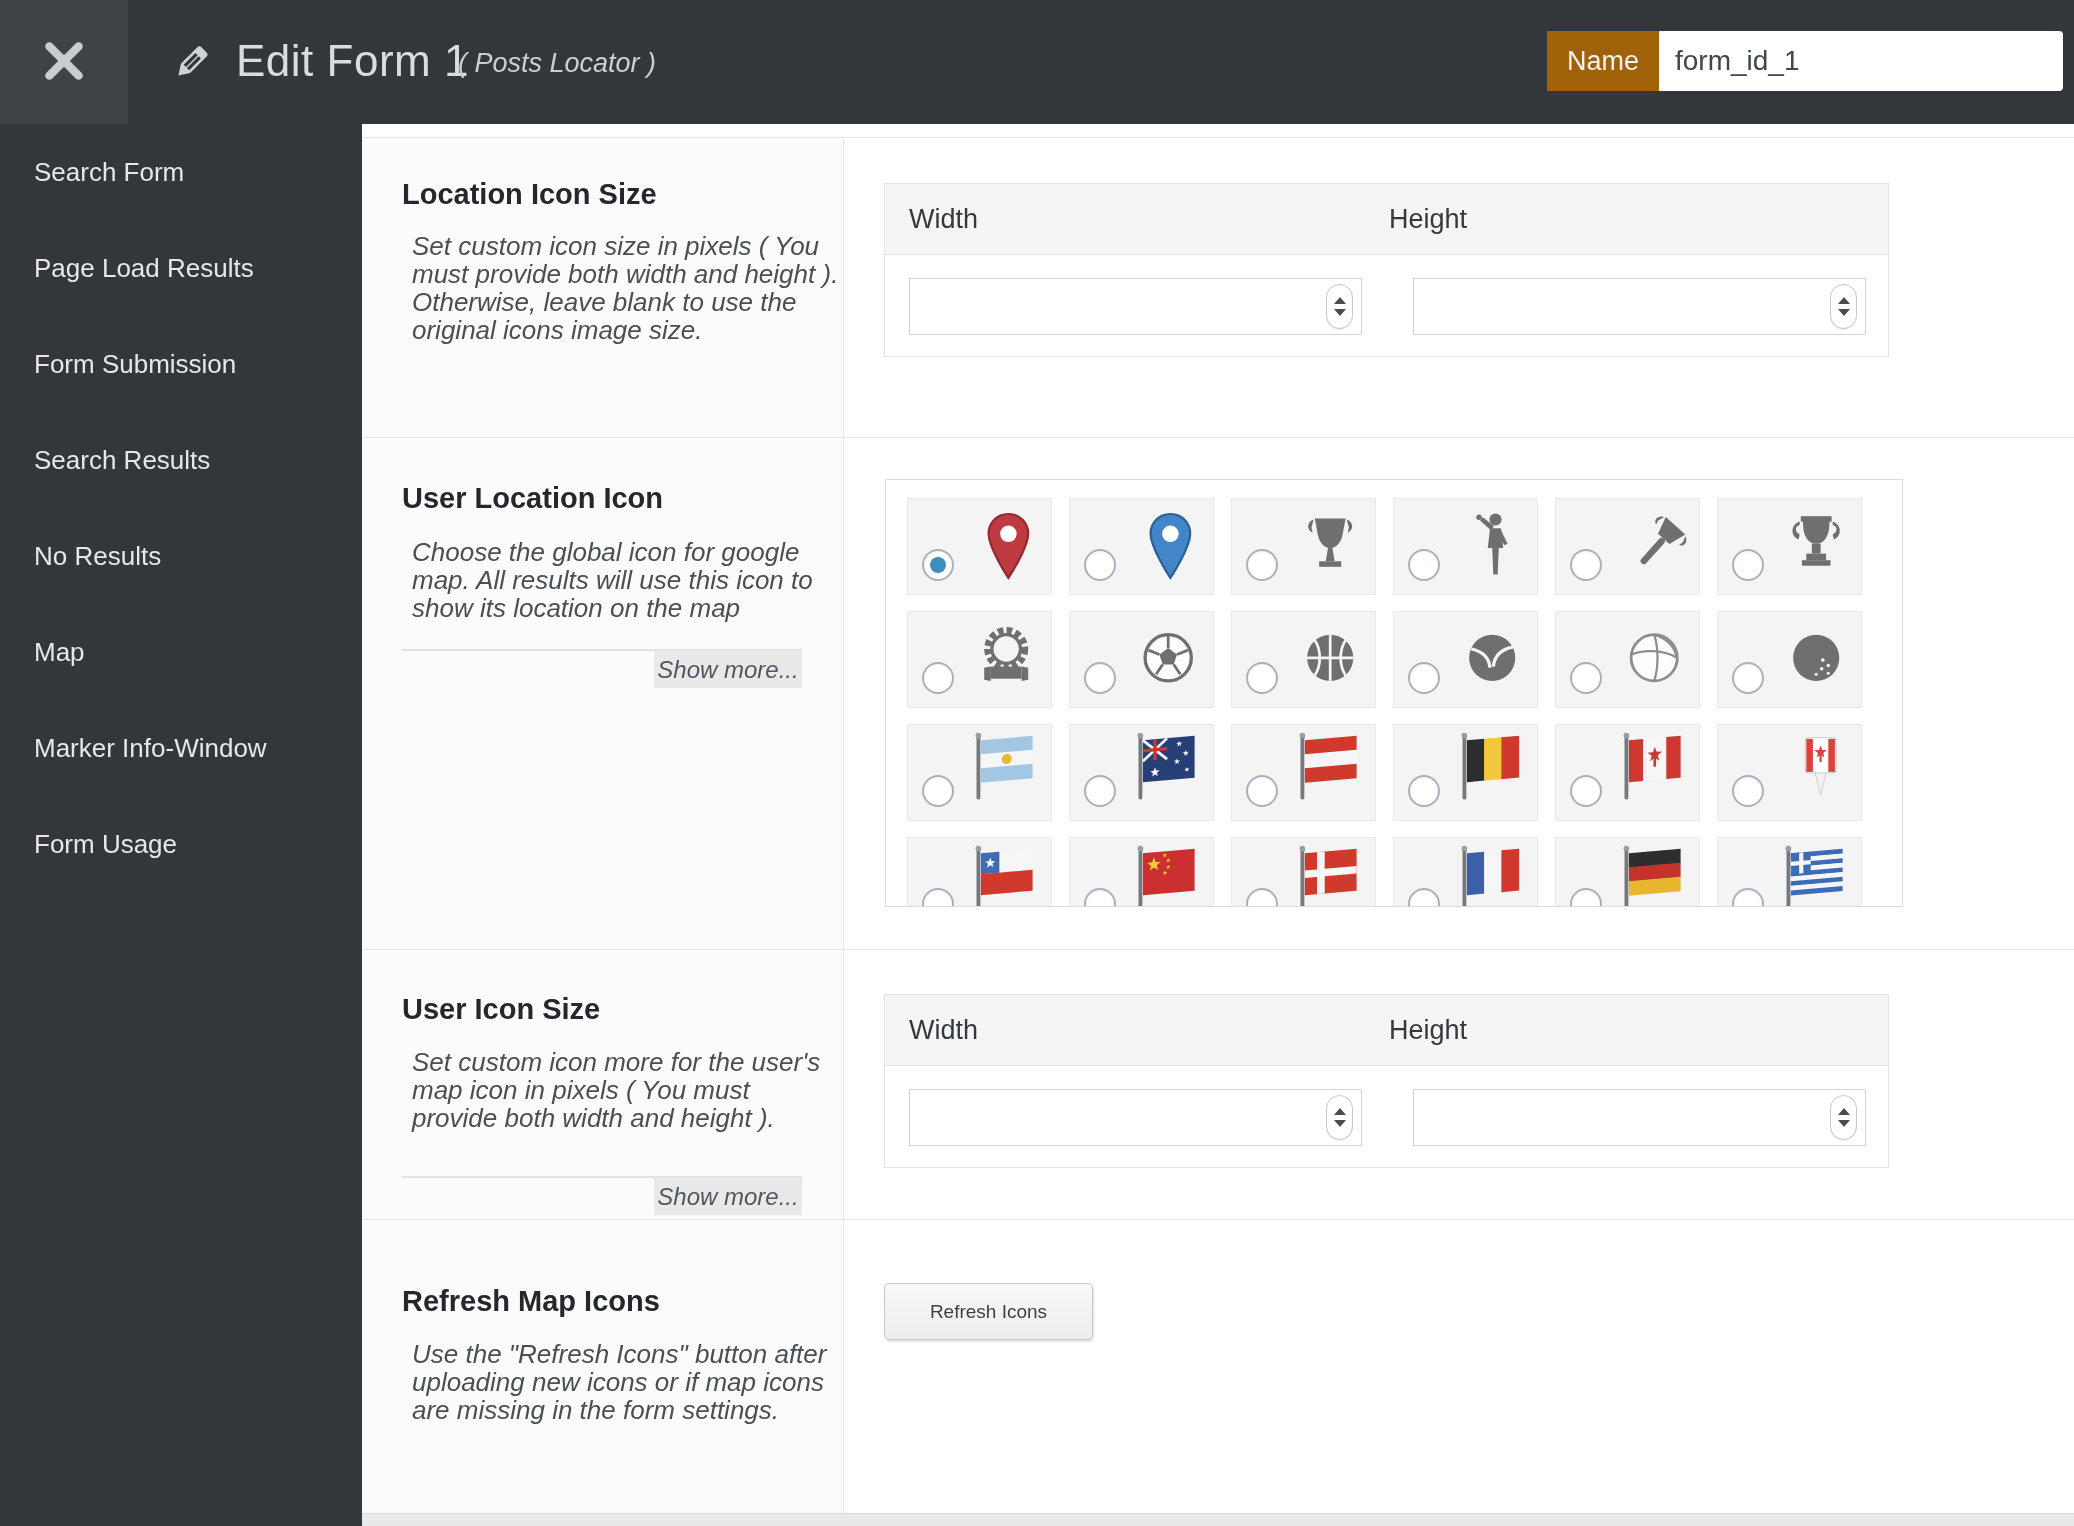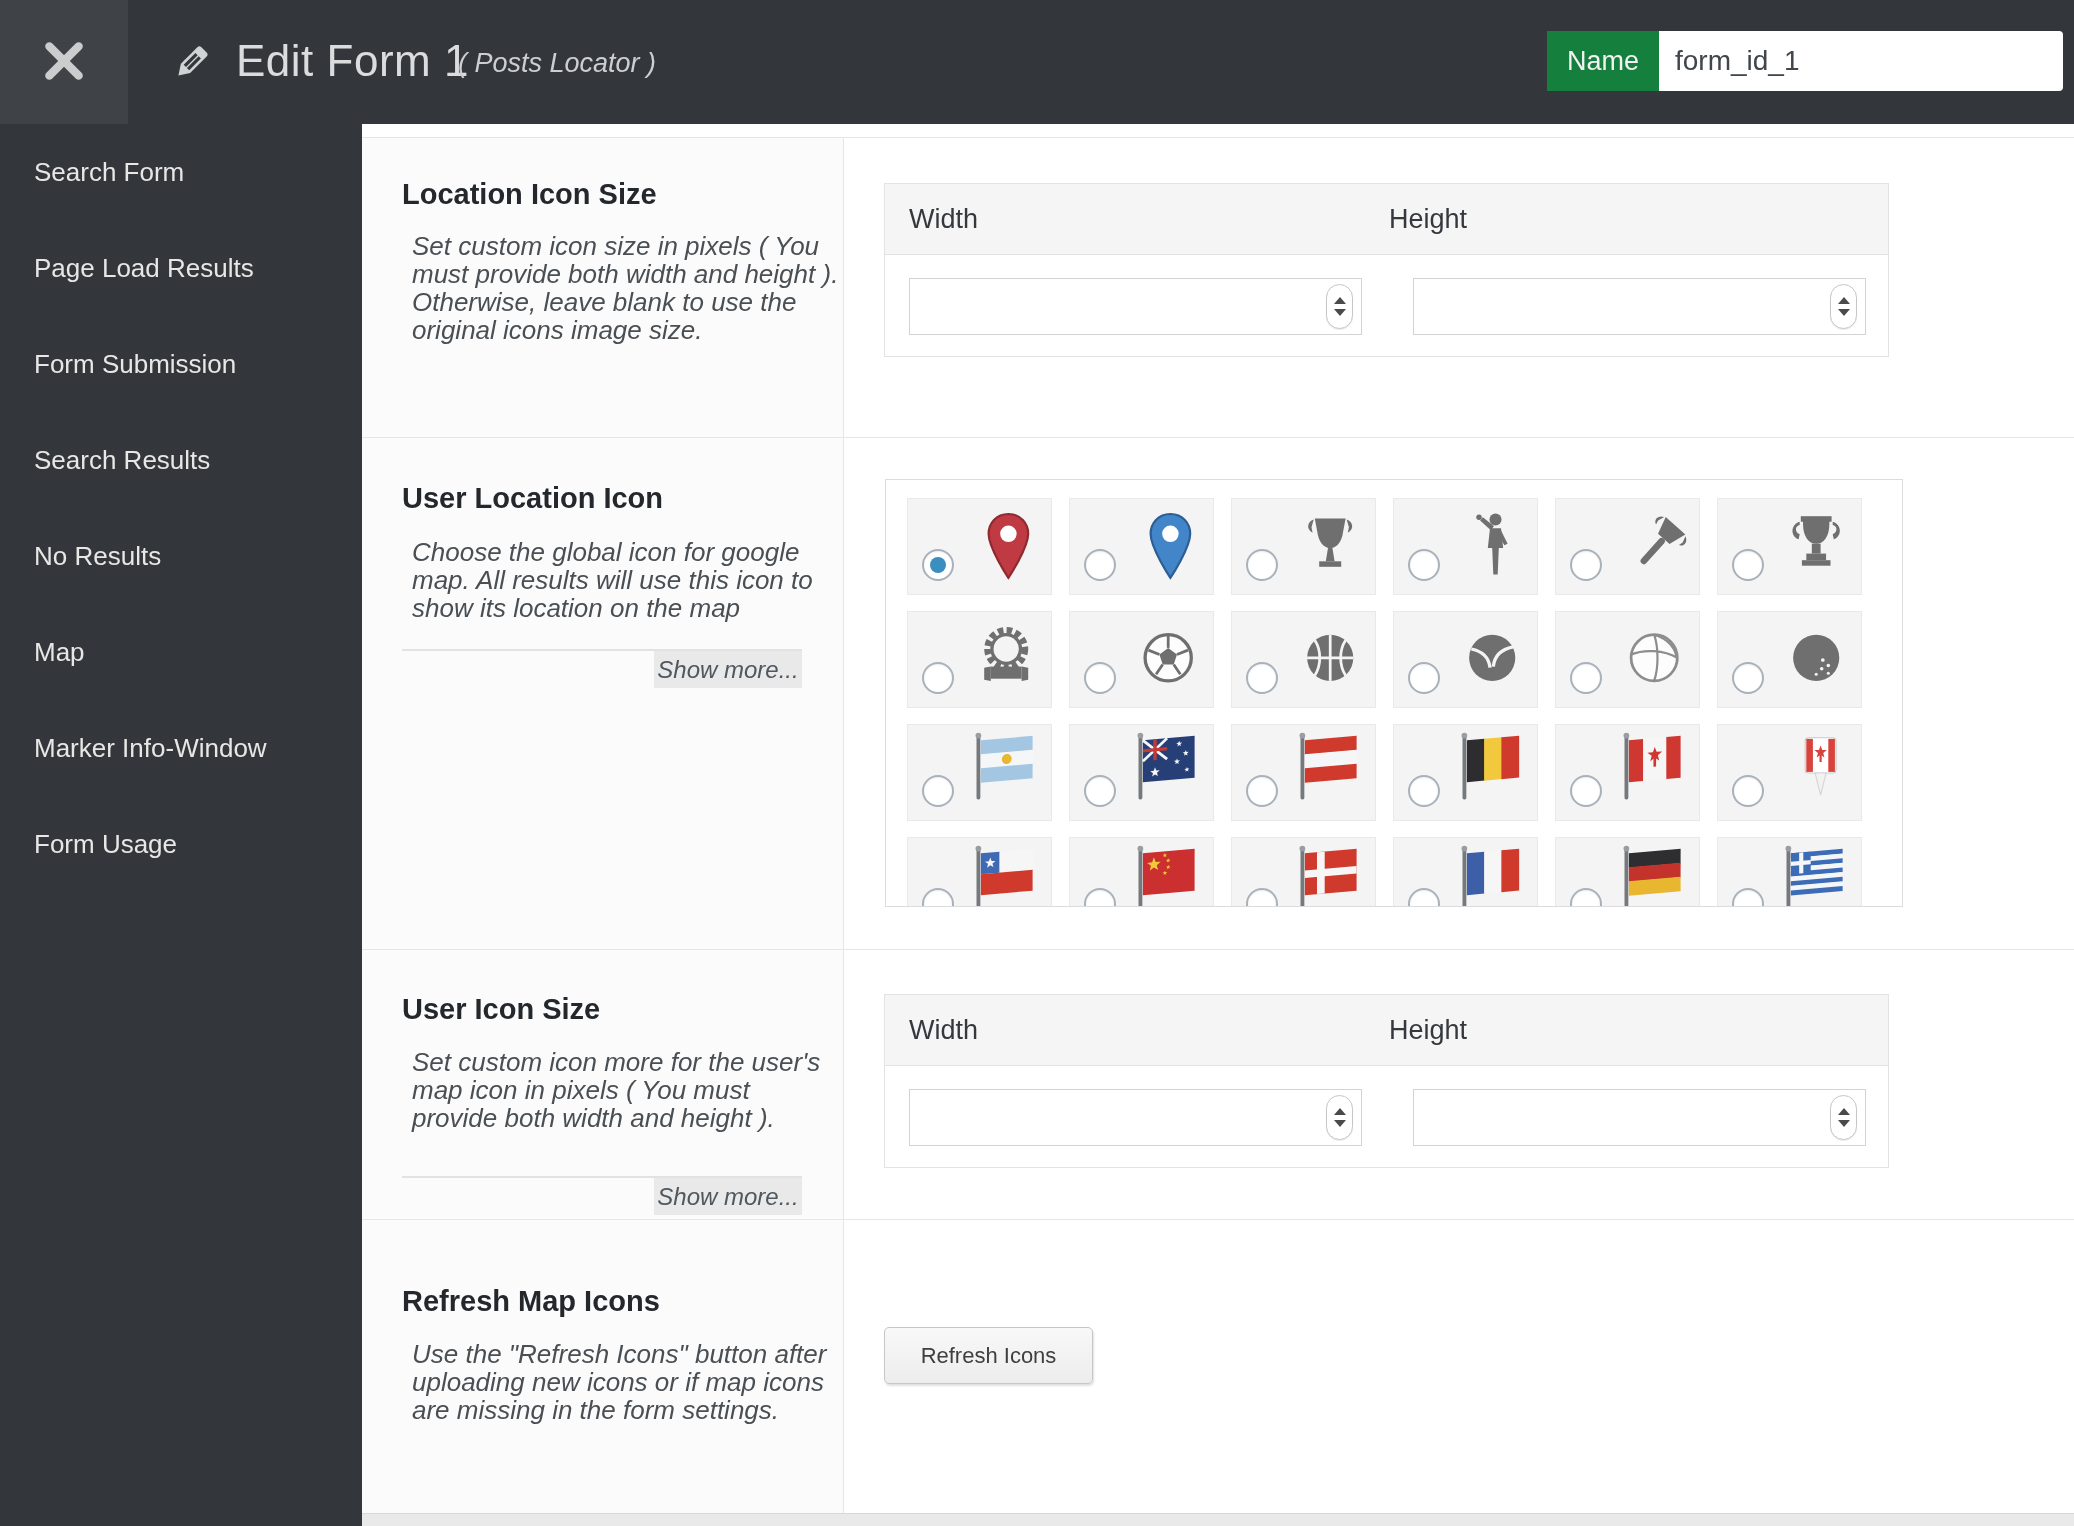--- a/index.html
+++ b/index.html
@@ -12,21 +12,21 @@
   
   .topbar { position:absolute; left:0; top:0; width:2074px; height:124px; background:#33373b; }
   .close-box {
     position:absolute; left:0; top:0; width:128px; height:124px; background:#3f4347;
     display:flex; align-items:center; justify-content:center; cursor:pointer; border:none;
   }
   .pencil { position:absolute; left:172px; top:40px; }
   .page-title { position:absolute; left:236px; top:36px; font-size:44px; font-weight:400; color:#dadcde; letter-spacing:.5px; }
   .page-subtitle { position:absolute; left:458px; top:48px; font-size:27px; font-style:italic; color:#ccced1; }
   .name-label {
-    position:absolute; left:1547px; top:31px; width:112px; height:60px; background:#15803d;
+    position:absolute; left:1547px; top:31px; width:112px; height:60px; background:#a16207;
     color:#f2f2f2; font-size:27px; display:flex; align-items:center; justify-content:center;
   }
   .name-input {
     position:absolute; left:1659px; top:31px; width:404px; height:60px; background:#fff;
     border:none; border-radius:0 4px 4px 0; font-size:28px; color:#40464c; padding:0 0 0 16px;
     font-family:"Liberation Sans", sans-serif; outline:none;
   }
   
   .sidebar { position:absolute; left:0; top:124px; width:362px; height:1402px; background:#33373b; }
   .side-item {
@@ -75,23 +75,22 @@
   .radio {
     position:absolute; left:14px; top:50px; width:32px; height:32px; border-radius:50%;
     background:#fff; border:2px solid #a9b1ba; box-shadow:inset 0 1px 2px rgba(0,0,0,.07);
   }
   .radio .dot { position:absolute; left:6px; top:6px; width:16px; height:16px; border-radius:50%; background:#3a8ec0; }
   .icon-art { position:absolute; left:52px; top:4px; width:88px; height:88px; pointer-events:none; }
   
   .refresh-btn {
     position:absolute; left:884px; top:1283px; width:209px; height:57px;
     background:linear-gradient(#f8f8f8,#ededed); border:1px solid #c6c6c6; border-radius:5px;
-    font-family:"Liberation Sans", sans-serif; font-size:22px; color:#3f3f3f; cursor:pointer;
+    font-family:"Liberation Sans", sans-serif; font-size:19px; color:#3f3f3f; cursor:pointer;
     box-shadow:1px 2px 2px rgba(0,0,0,.12);
-    margin-top:44px;
   }
 </style>
 </head>
 <body>
 
 <div id="screen">
 
   <div class="topbar">
     <button class="close-box">
       <span>

